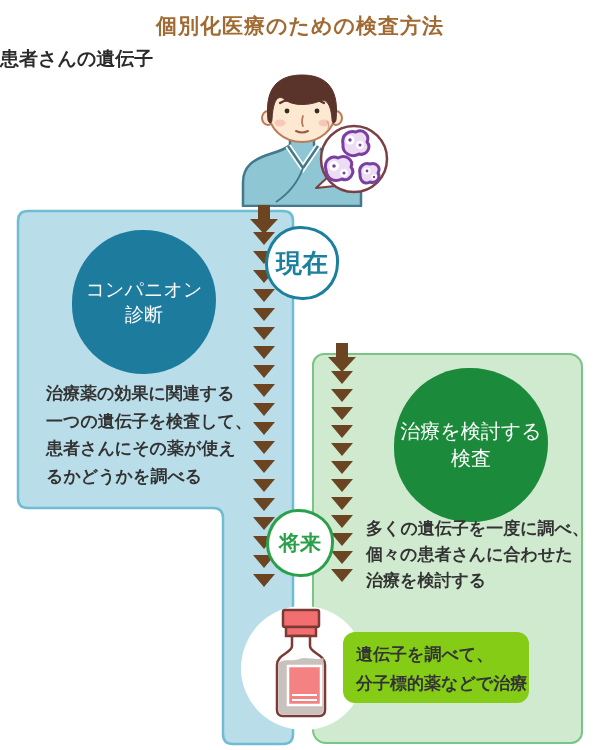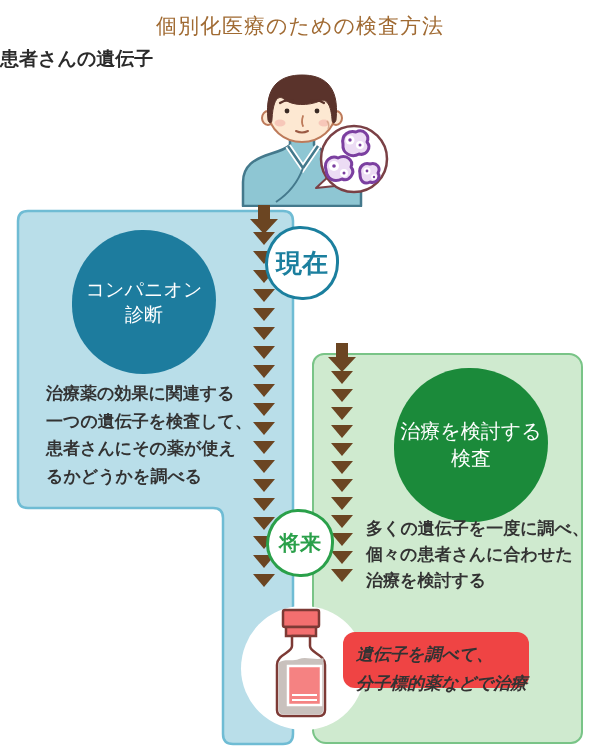--- a/index.html
+++ b/index.html
@@ -2,21 +2,21 @@
 <html style="--title: #a06a32; --text: #333333; --arrow: #6b4522; --blue_panel: #b9dee9; --blue_panel_border: #6fbcd4; --blue_circle: #1d7c9e; --teal_badge: #1b7f9e; --green_panel: #cfeacf; --green_panel_border: #79c487; --green_circle: #1b8a3a; --green_badge: #2aa04a;"><head>
 <meta charset="utf-8">
 <style>
   html,body{margin:0;padding:0;}
   .page{
     position:relative; width:600px; height:750px; background:#ffffff;
     overflow:hidden; font-family:"DejaVu Sans",sans-serif; color:var(--text);
   }
   .title{
     position:absolute; left:0; top:12px; width:600px; text-align:center;
-    font-size:21px; font-weight:400; letter-spacing:1px; color:var(--title);
+    font-size:21px; font-weight:700; letter-spacing:1px; color:var(--title);
   }
   .subtitle{
     position:absolute; left:0; top:46px; width:600px; text-align:left;
     font-size:19px; font-weight:700; color:#2b2b2b;
   }
   .person-svg{ position:absolute; left:230px; top:70px; z-index:2; }
   .blueL-svg{ position:absolute; left:15px; top:209px; z-index:1; }
   .green-panel{
     position:absolute; left:312px; top:353px; width:271px; height:391px;
     box-sizing:border-box; background:var(--green_panel);
@@ -70,22 +70,22 @@
     z-index:2;
   }
   .desc-left{ left:46px; top:380px; width:215px; font-size:17px; line-height:27.5px; }
   .desc-right{ left:366px; top:515px; width:225px; font-size:17px; line-height:26px; }
   .bottle-bg{
     position:absolute; left:241px; top:606px; width:124px; height:124px;
     background:#ffffff; border-radius:50% 50% 49% 51% / 51% 49% 50% 50%; z-index:4;
   }
   .bottle-svg{ position:absolute; left:272px; top:606px; z-index:5; }
   .note-bubble{
-    position:absolute; left:343px; top:632px; width:186px; height:56px;
-    background:#ef4444; border-radius:12px; z-index:4;font-style:italic;
+    position:absolute; left:343px; top:632px; width:186px; height:71px;
+    background:#84cc16; border-radius:12px; z-index:4;
   }
   .note-text{
     position:absolute; left:13px; top:8px; white-space:pre-line;
     font-size:17px; line-height:29px; font-weight:600; color:var(--text);
   }
 </style>
 </head>
 <body>
 
 <div class="page">

